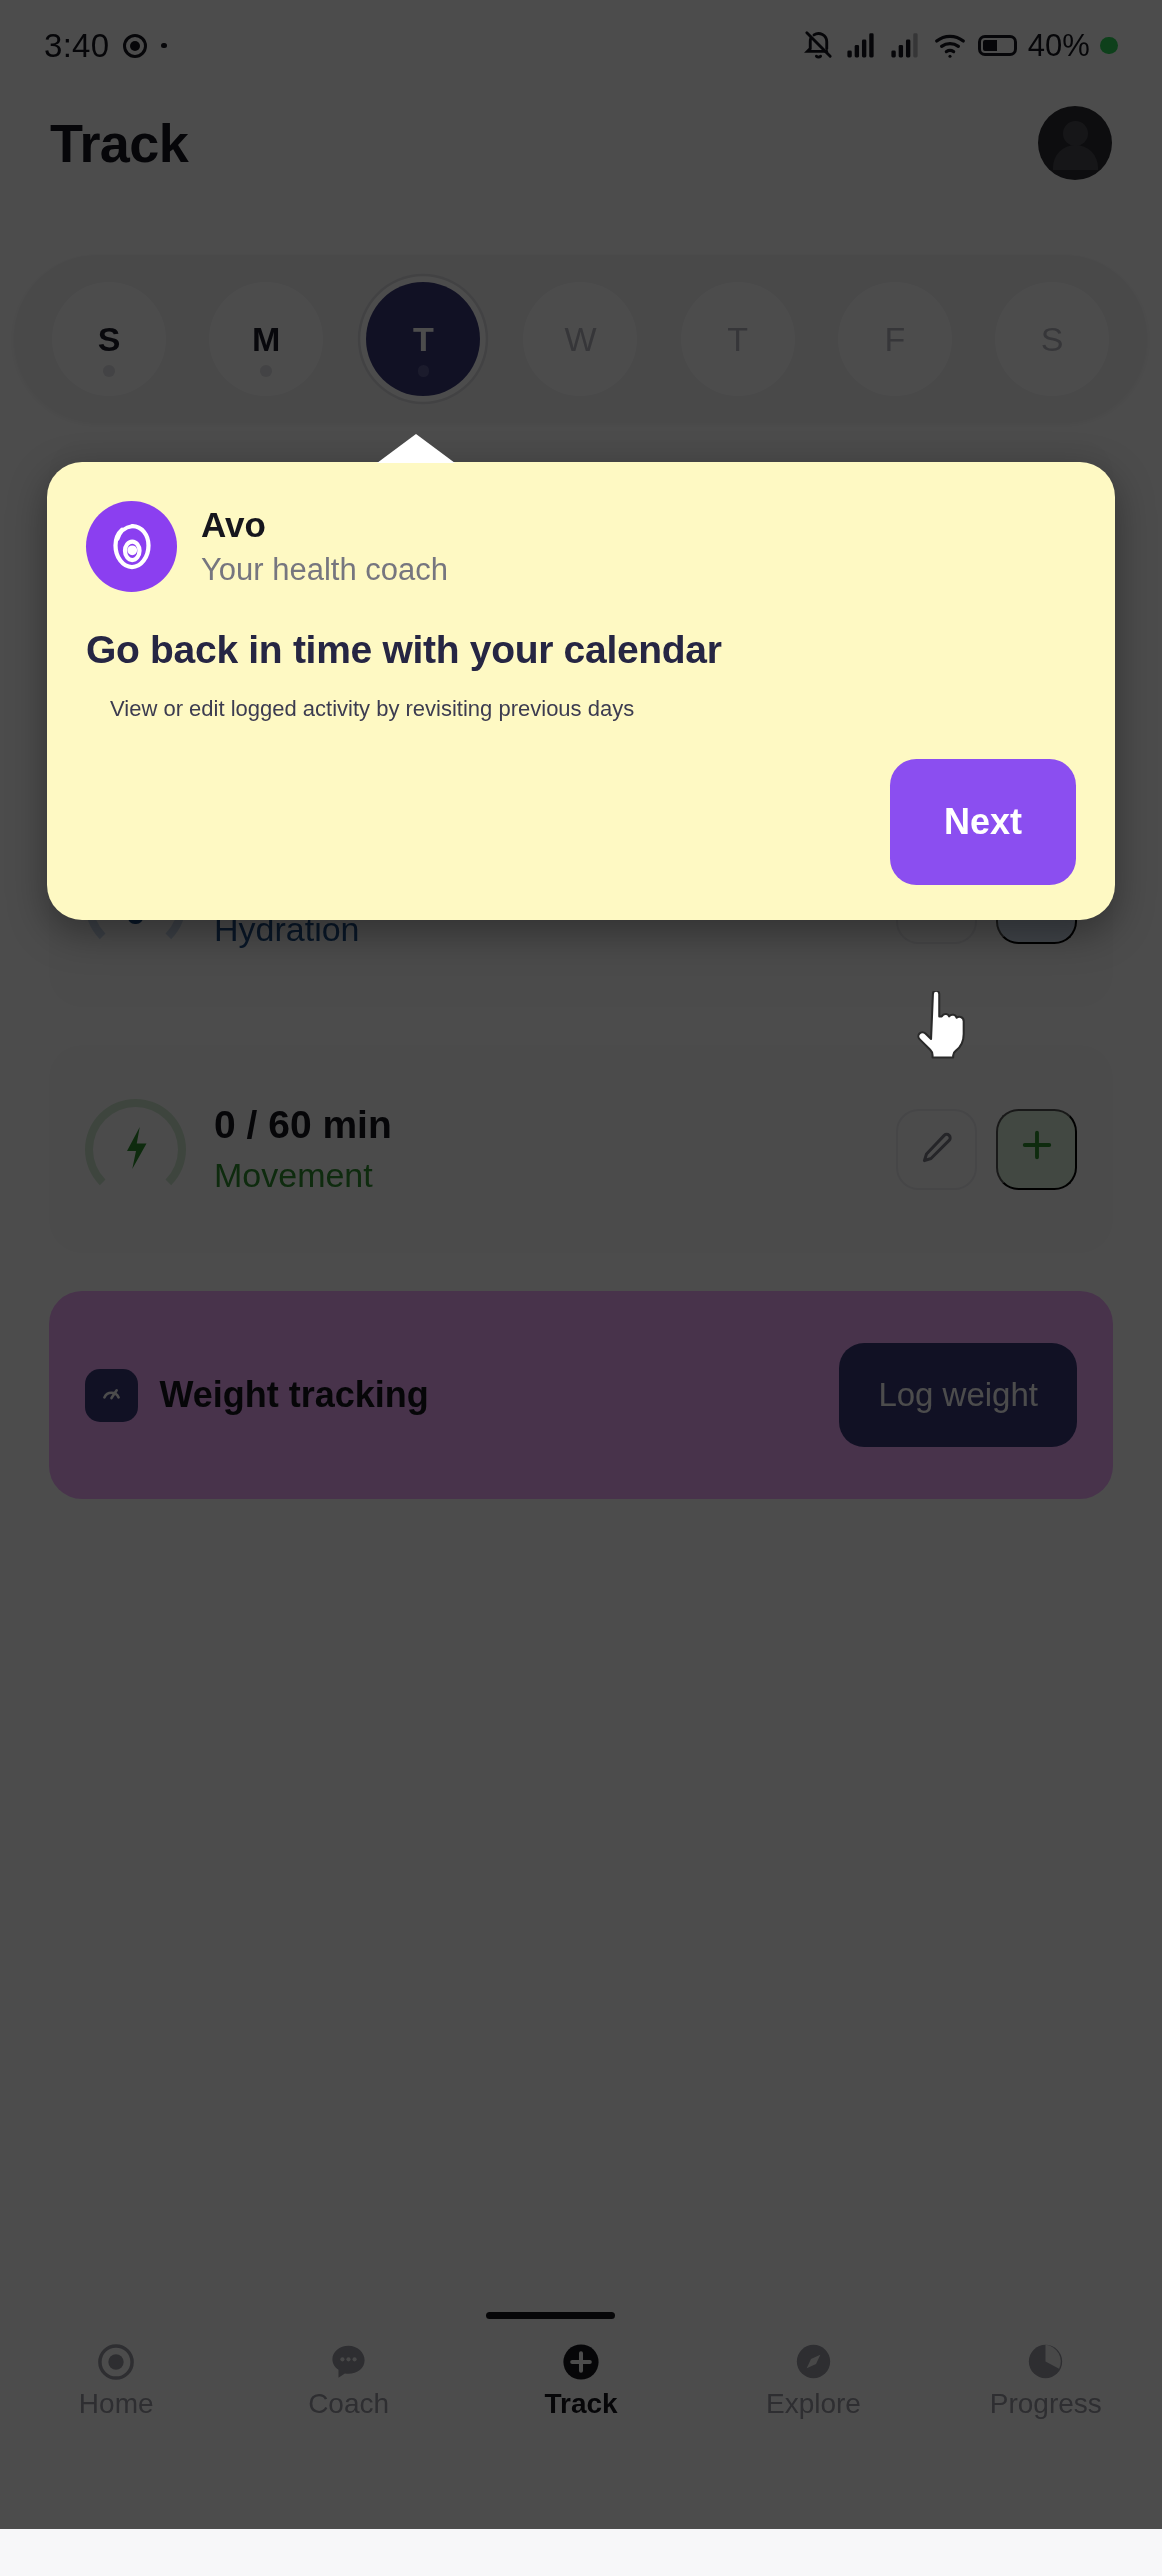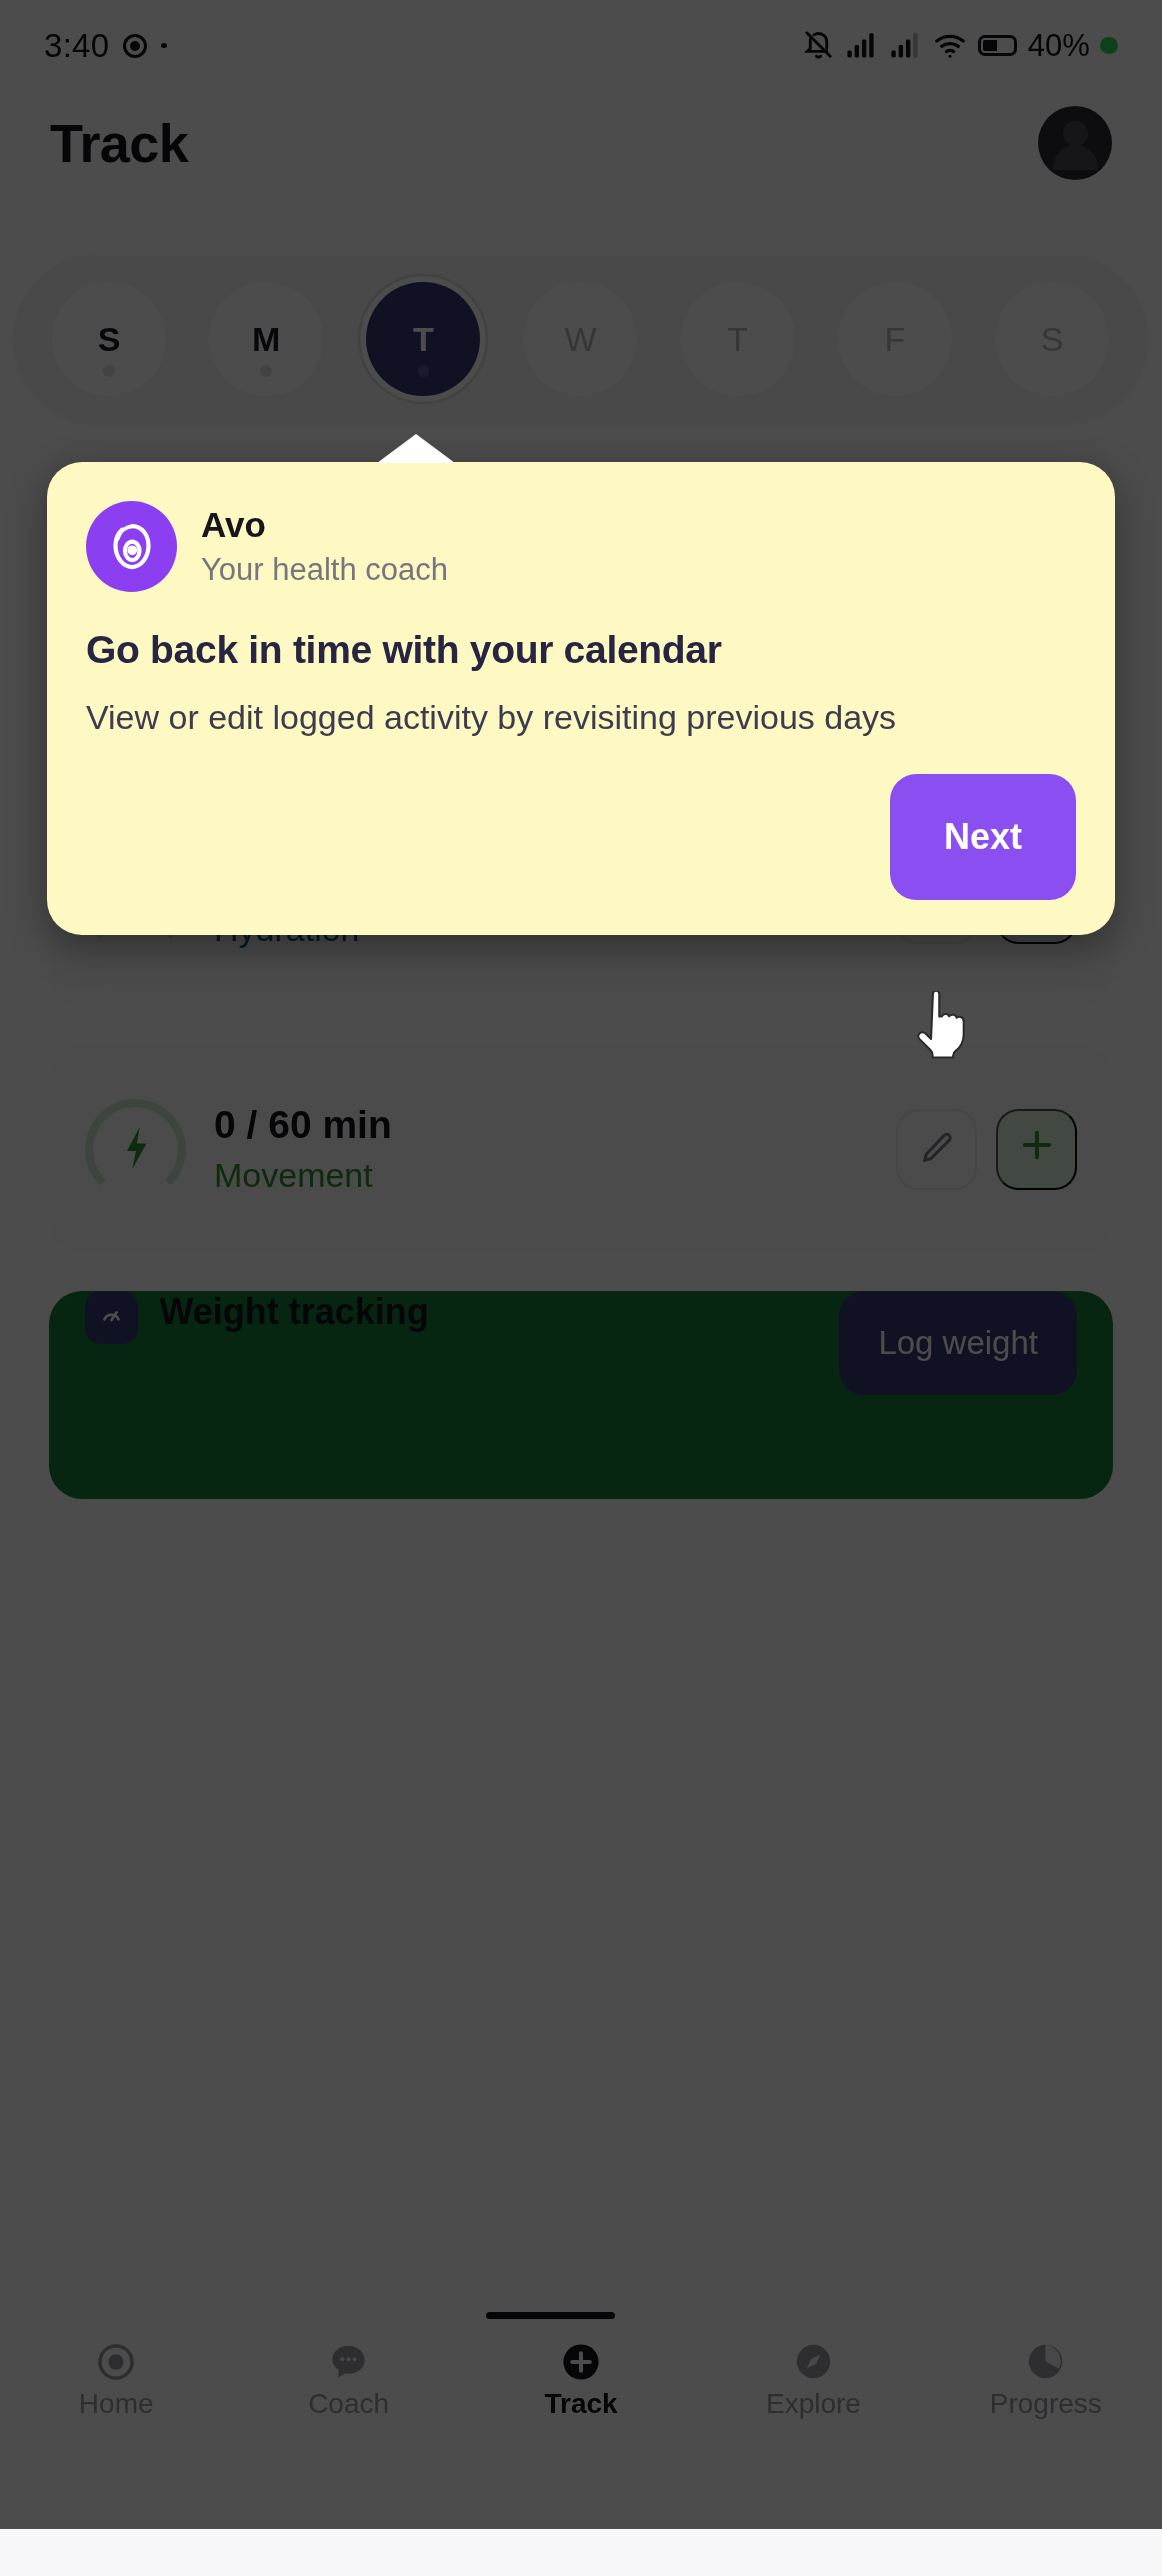--- a/index.html
+++ b/index.html
@@ -156,22 +156,22 @@
     display:flex; align-items:center; justify-content:center;
   }
   .plus-btn {
     width: 81px; height: 81px; border-radius: 22.6px;
     display:flex; align-items:center; justify-content:center;
     font-size: 49px; line-height:1; font-weight:300;
   }
 
   
   #weight-card {
-    margin: 0 49px 0 49px; background:#15803d; border-radius:33px;
-    height: 208px; display:flex; align-items:flex-start; padding: 0 36px;
+    margin: 0 49px 0 49px; background:#f0abfc; border-radius:33px;
+    height: 208px; display:flex; align-items:center; padding: 0 36px;
   }
   #scale-icon {
     width: 53px; height: 53px; border-radius: 15px; background:#3b3b7a;
     display:flex; align-items:center; justify-content:center; flex:none;
   }
   #weight-label { font-size:36px; font-weight:700; color:#16161d; margin-left: 21.4px; }
   #log-weight-btn {
     margin-left:auto; height: 104px; padding: 0 39px; border-radius: 25px;
     background:#3b3b7a; color:#fff; font-size:33px; font-weight:500; border:none;
     display:flex; align-items:center; justify-content:center;
@@ -215,22 +215,23 @@
     width: 91px; height: 91px; border-radius:50%; background:#8b3ff0;
     display:flex; align-items:center; justify-content:center; flex:none;
   }
   #coach-name { font-size: 35px; font-weight:700; color:#16161d; line-height:1.15; }
   #coach-role { font-size: 31px; color:#76767f; margin-top: 6.3px; }
   #coach-title {
     margin-top: 34px; font-size: 39px; font-weight:700; color:#262643;
     line-height:1.22; letter-spacing:-0.3px;
   }
   #coach-body {
-    margin-top: 21.4px; font-size: 34px; color:#3c3c50; line-height:1.3;
+    margin-top: 21.4px; font-size: 22px; color:#3c3c50; line-height:1.3;
     max-width: 880px;
+    margin-left: 24px;
   }
   #coach-footer { display:flex; justify-content:flex-end; margin-top: 35px; }
   #next-btn {
     height: 126px; padding: 0 54px; border-radius: 26.4px;
     background:#8b4ef0; color:#ffffff; font-size:36px; font-weight:700; border:none;
     display:flex; align-items:center; justify-content:center;
     position:relative;
   }
   
   #cursor {

